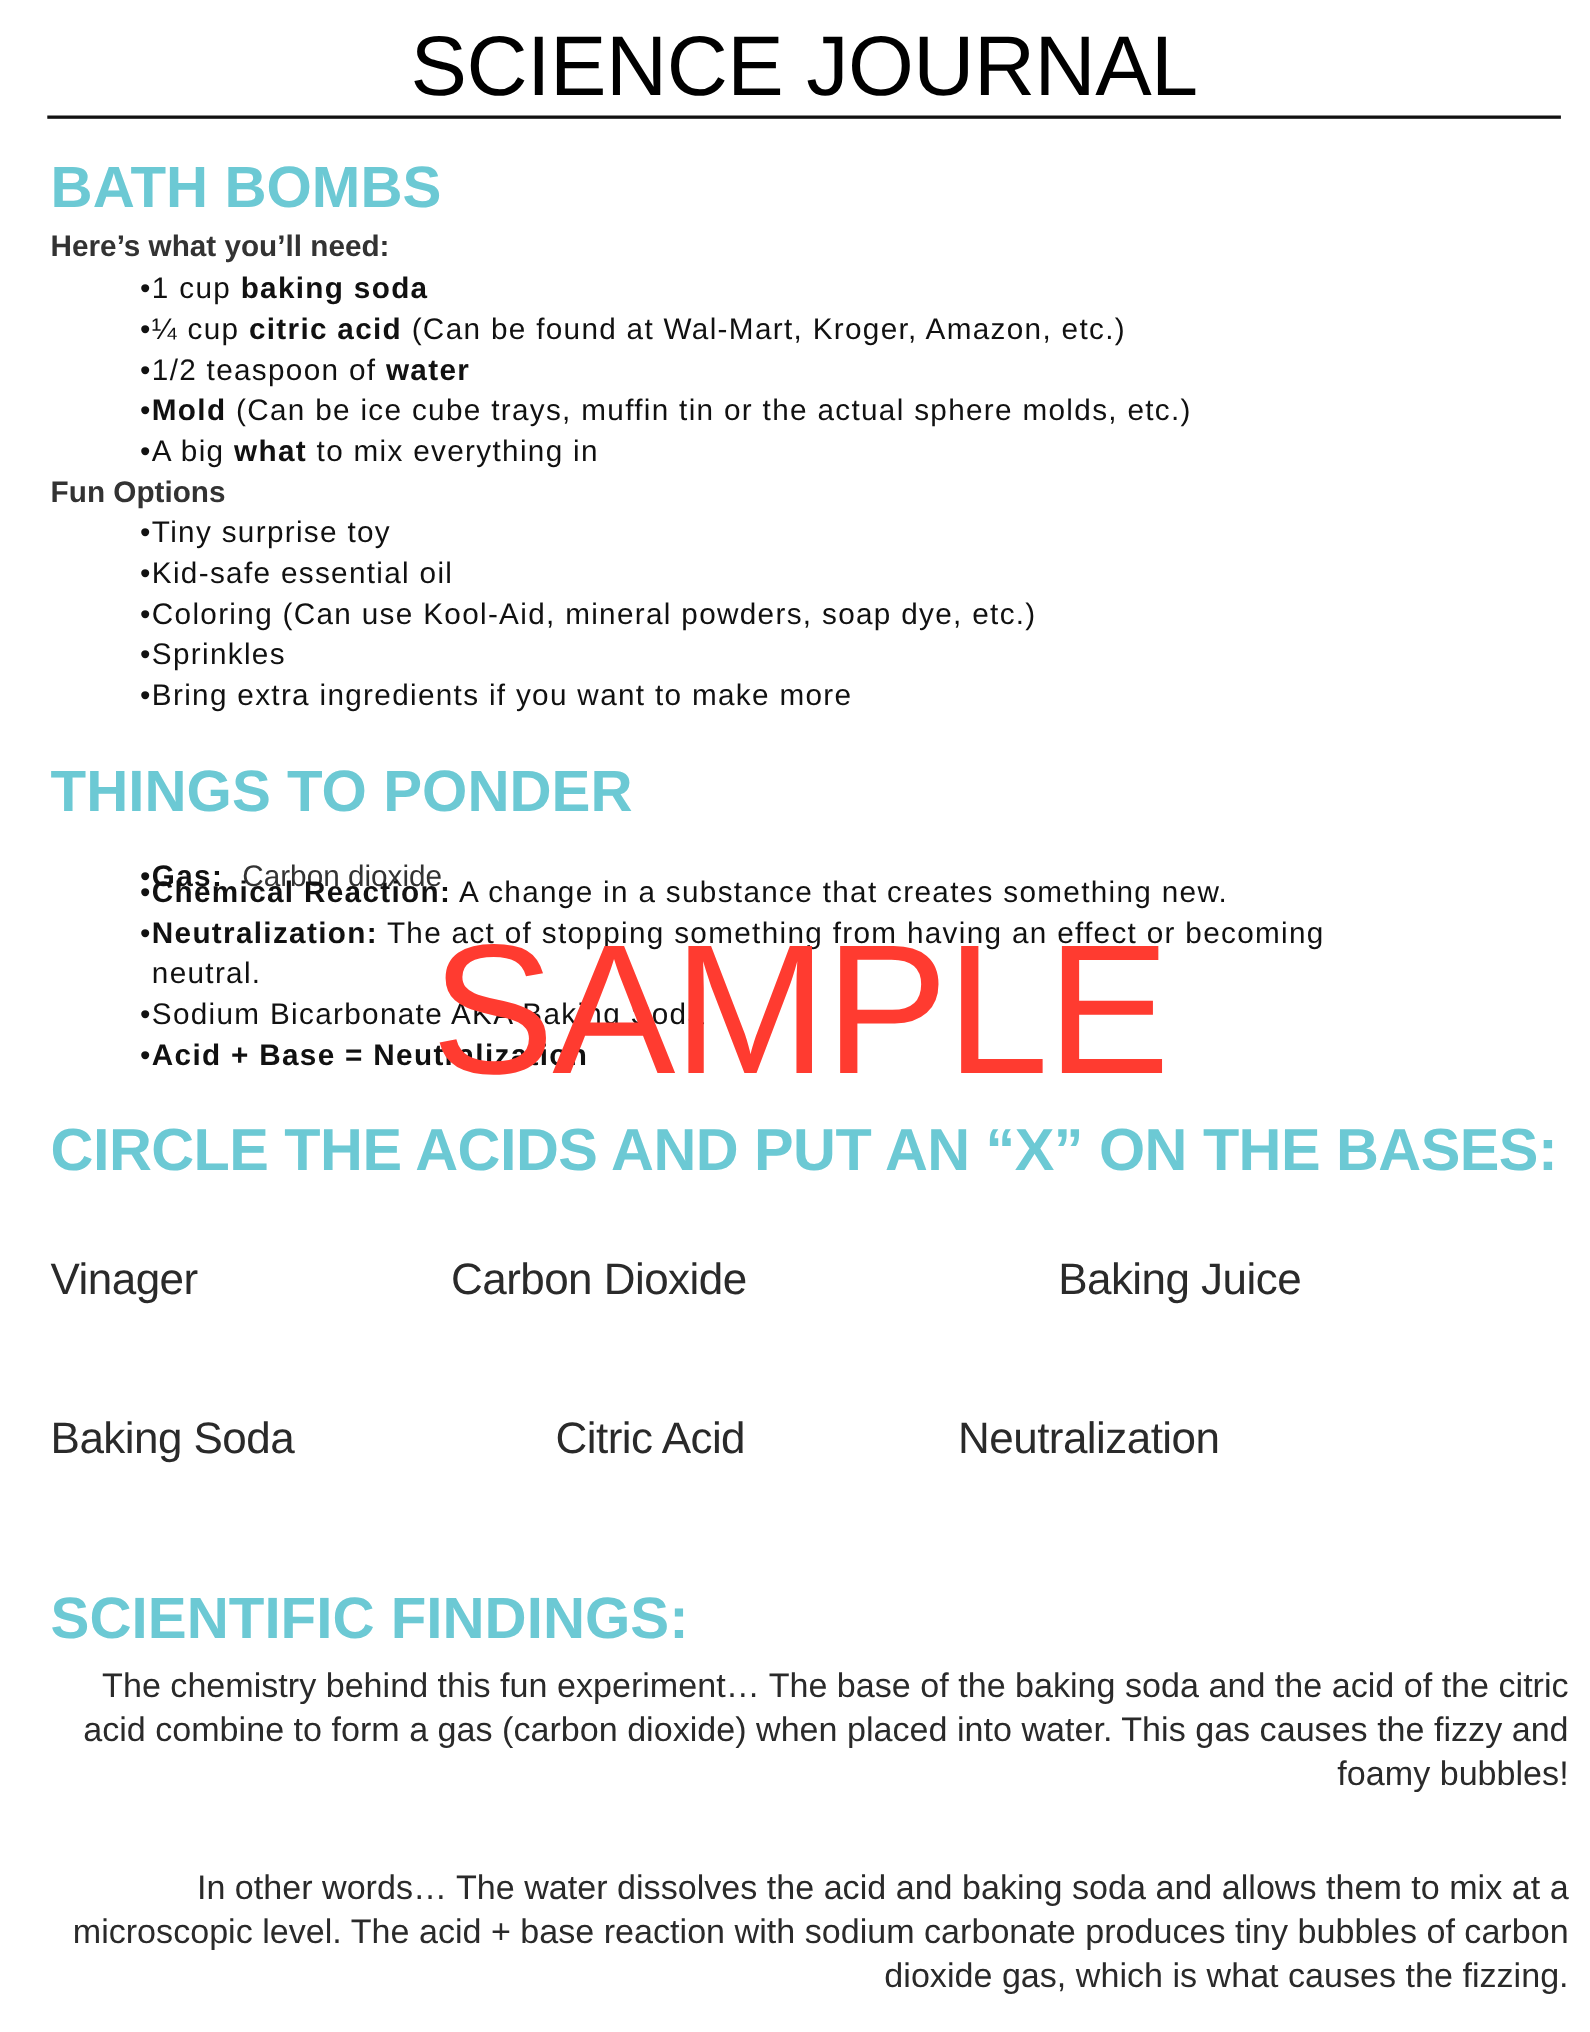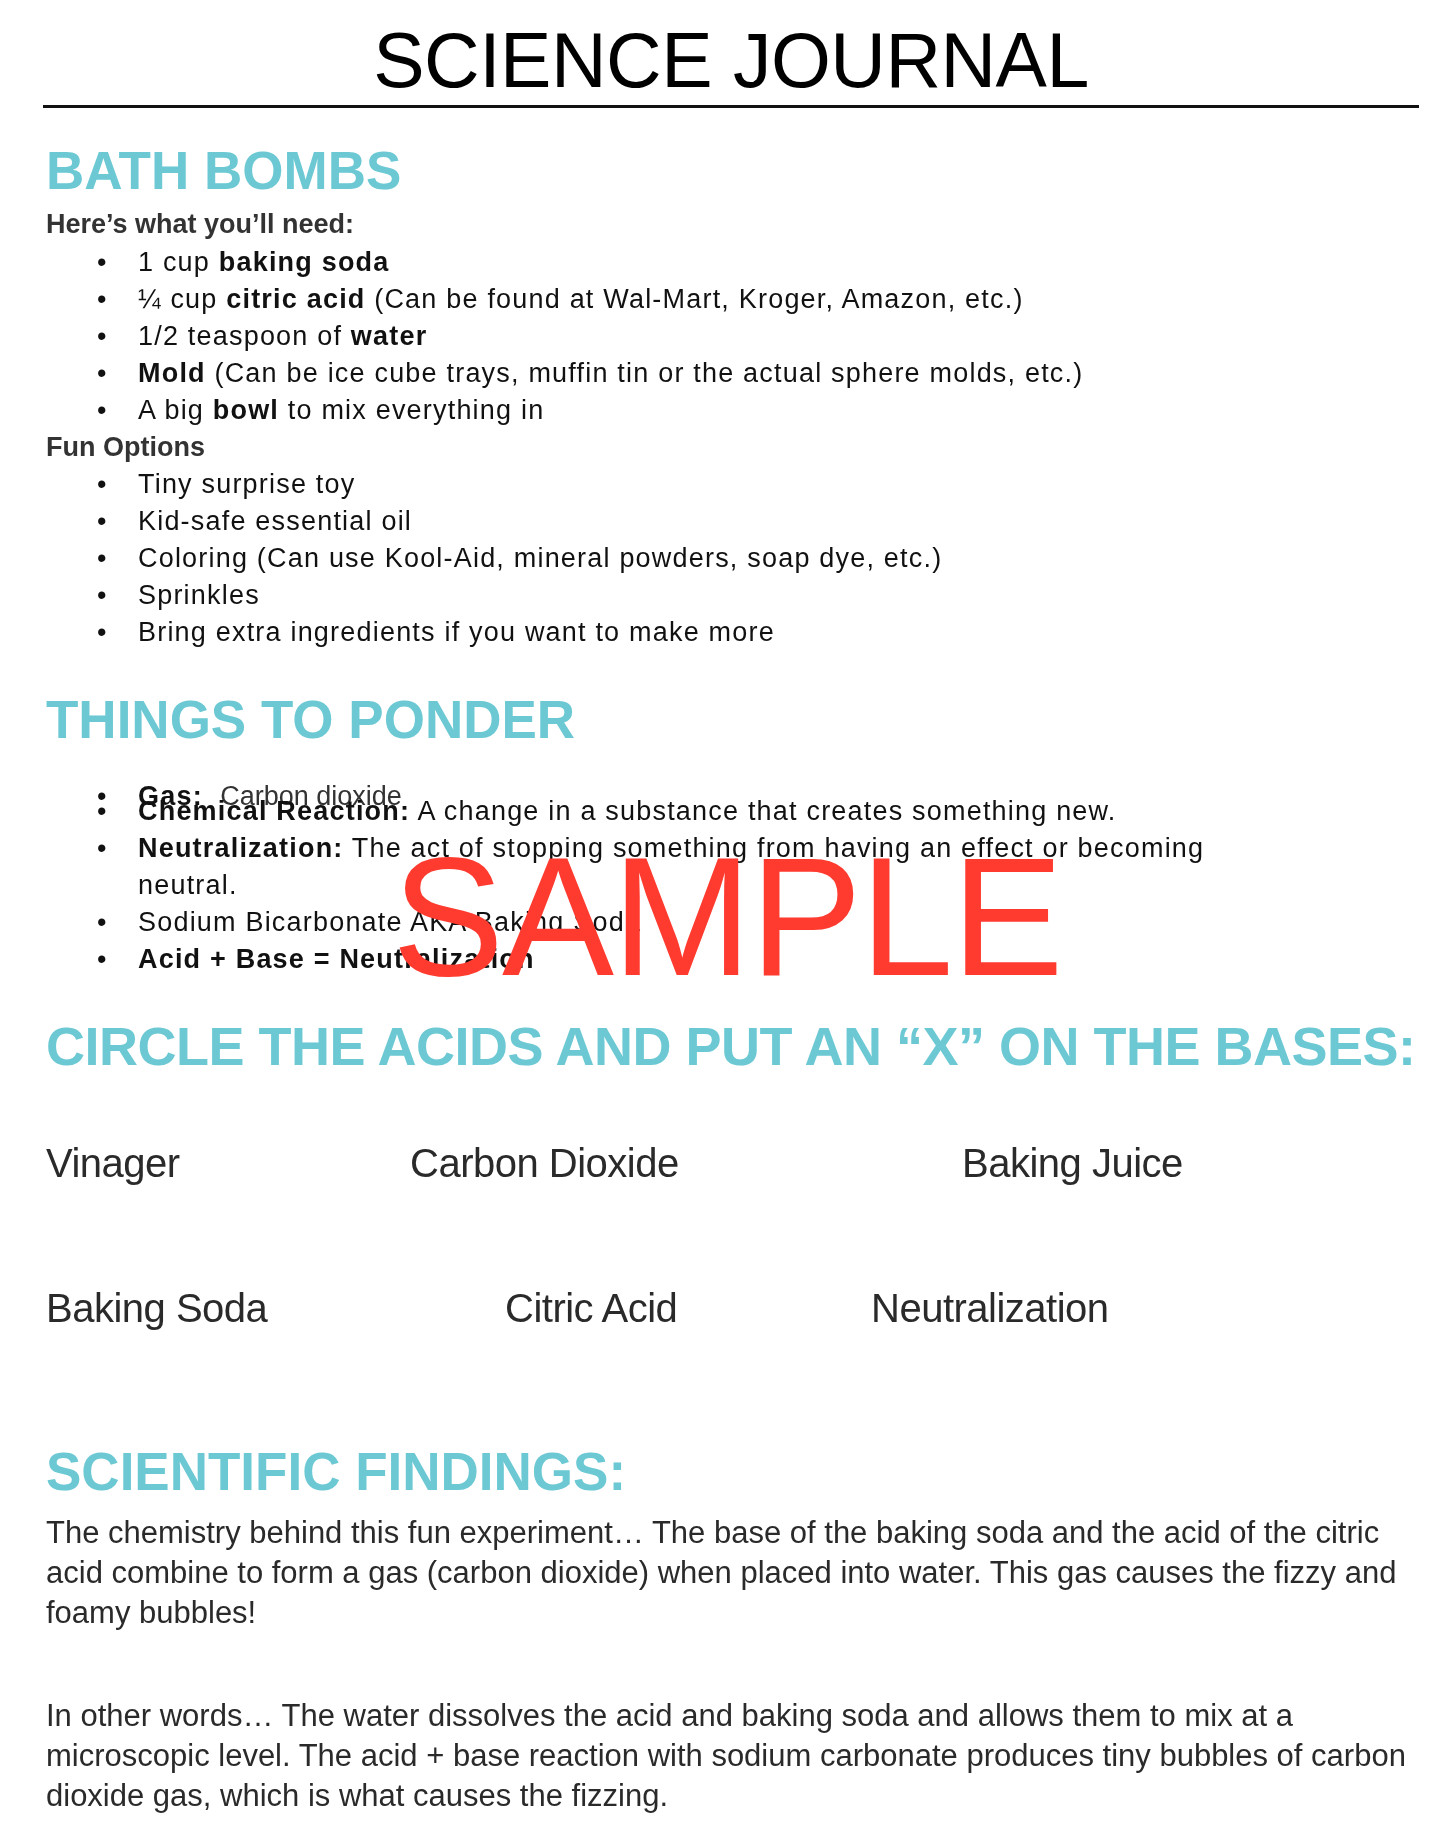--- a/index.html
+++ b/index.html
@@ -1,18 +1,18 @@
 <!DOCTYPE html>
 <html><head>
 <meta charset="utf-8">
 <style>
   html, body { margin:0; padding:0; background:#ffffff; }
   body { width:1445px; height:1847px; position:relative; overflow:hidden;
          font-family:"Liberation Sans", sans-serif; color:#111; }
-  .abs { position:absolute; white-space:nowrap; }
+  .abs { position:absolute; white-space:nowrap;text-align:right; }
   .title { left:0; width:1462px; text-align:center; top:20px; font-size:77px; line-height:80px; color:#000; letter-spacing:-0.5px; }
   .rule { left:43px; width:1376px; top:105px; height:3px; background:#111; }
   .h-teal { color:#6CC9D4; font-weight:bold; left:46px; }
   .h1 { font-size:53px; line-height:56px; }
   .h2 { font-size:54px; line-height:46px; letter-spacing:-0.5px; }
   .sub { left:46px; font-size:27px; font-weight:bold; color:#333; line-height:32px; }
   .li { left:97px; font-size:27px; line-height:32px; color:#111; letter-spacing:1.2px; }
   .li .bul { display:inline-block; width:41px; }
   .li b { font-weight:bold; }
   .plain { letter-spacing:0; color:#333; }
@@ -26,21 +26,21 @@
 <div class="abs title">SCIENCE JOURNAL</div>
 <div class="abs rule"></div>
 
 <div class="abs h-teal h1" style="top:143px;">BATH BOMBS</div>
 <div class="abs sub" style="top:208px;">Here’s what you’ll need:</div>
 
 <div class="abs li" style="top:246px;"><span class="bul">•</span><span>1 cup </span><b>baking soda</b><span></span></div>
 <div class="abs li" style="top:283px;"><span class="bul">•</span><span>¼ cup </span><b>citric acid</b><span> (Can be found at Wal-Mart, Kroger, Amazon, etc.)</span></div>
 <div class="abs li" style="top:320px;"><span class="bul">•</span><span>1/2 teaspoon of </span><b>water</b><span></span></div>
 <div class="abs li" style="top:357px;"><span class="bul">•</span><span></span><b>Mold</b><span> (Can be ice cube trays, muffin tin or the actual sphere molds, etc.)</span></div>
-<div class="abs li" style="top:394px;"><span class="bul">•</span><span>A big </span><b>bowl</b><span> to mix everything in</span></div>
+<div class="abs li" style="top:394px;"><span class="bul">•</span><span>A big </span><b>what</b><span> to mix everything in</span></div>
 
 <div class="abs sub" style="top:431px;">Fun Options</div>
 
 <div class="abs li" style="top:468px;"><span class="bul">•</span><span>Tiny surprise toy</span></div>
 <div class="abs li" style="top:505px;"><span class="bul">•</span><span>Kid-safe essential oil</span></div>
 <div class="abs li" style="top:542px;"><span class="bul">•</span><span>Coloring (Can use Kool-Aid, mineral powders, soap dye, etc.)</span></div>
 <div class="abs li" style="top:579px;"><span class="bul">•</span><span>Sprinkles</span></div>
 <div class="abs li" style="top:616px;"><span class="bul">•</span><span>Bring extra ingredients if you want to make more</span></div>
 
 <div class="abs h-teal h1" style="top:692px;">THINGS TO PONDER</div>

